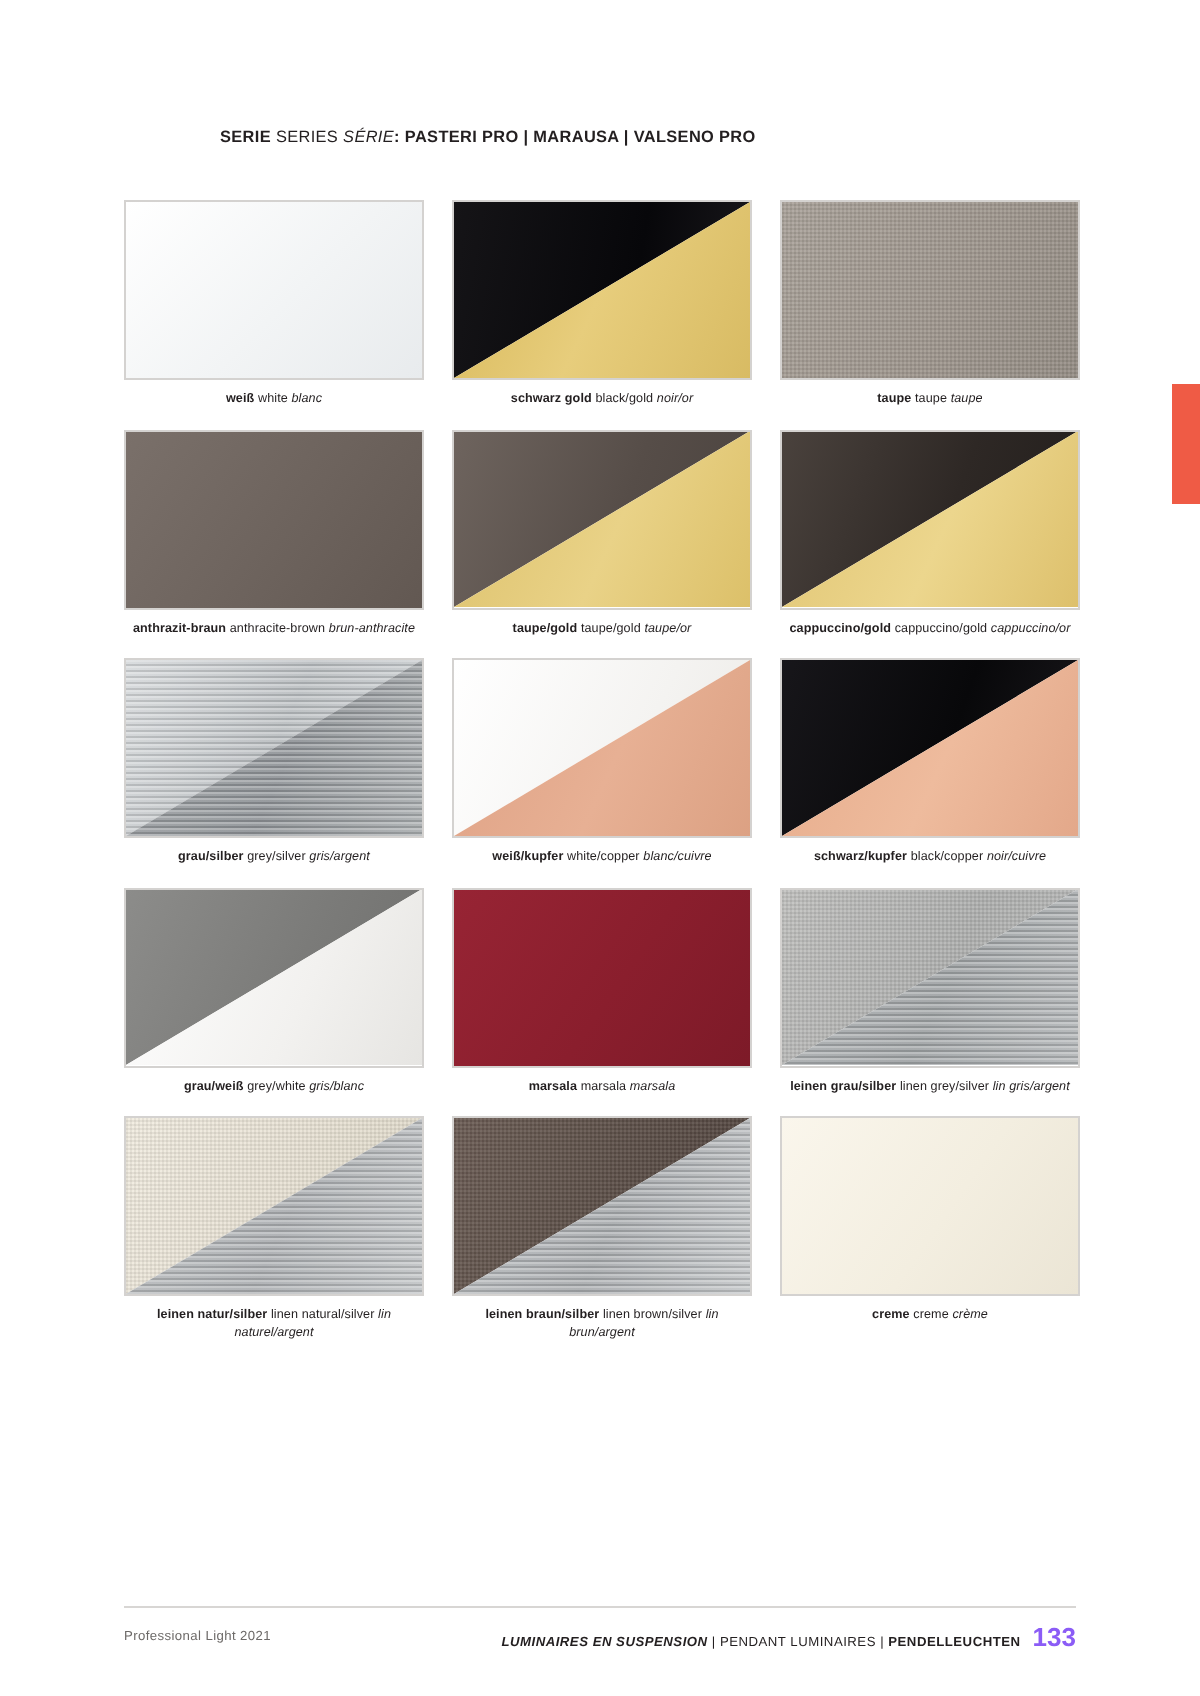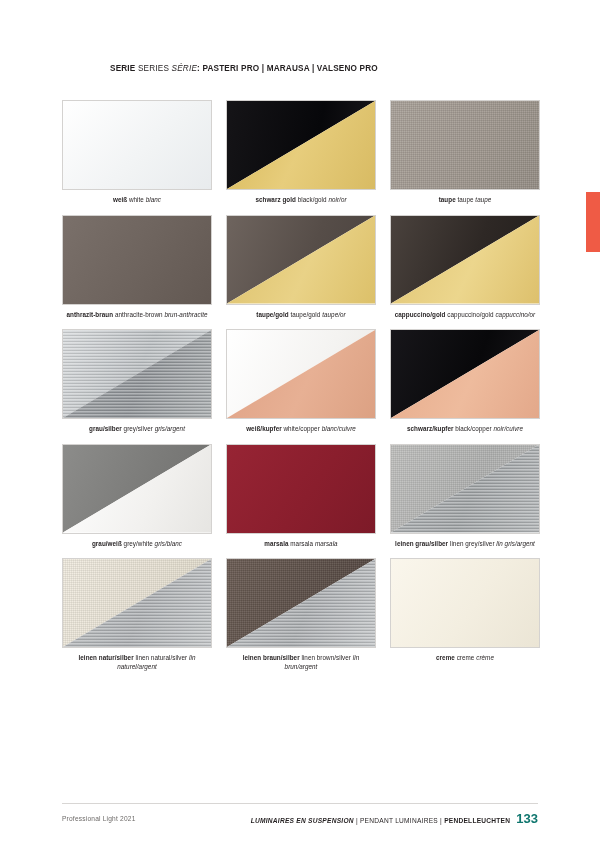--- a/index.html
+++ b/index.html
@@ -121,21 +121,21 @@
   .footer-right .txt {
     font-size: 6.6px;
     letter-spacing: 0.25px;
     color: #231f20;
   }
   .footer-right .txt .it { font-style: italic; font-weight: bold; }
   .footer-right .txt .bd { font-weight: bold; }
   .footer-right .pg {
     font-size: 13px;
     font-weight: bold;
-    color: #0f766e;
+    color: #8b5cf6;
   }
   .footer-rule {
     position: absolute;
     left: 62px;
     right: 62px;
     bottom: 44px;
     height: 0.6px;
     background: #d8d6d4;
   }
 </style>

